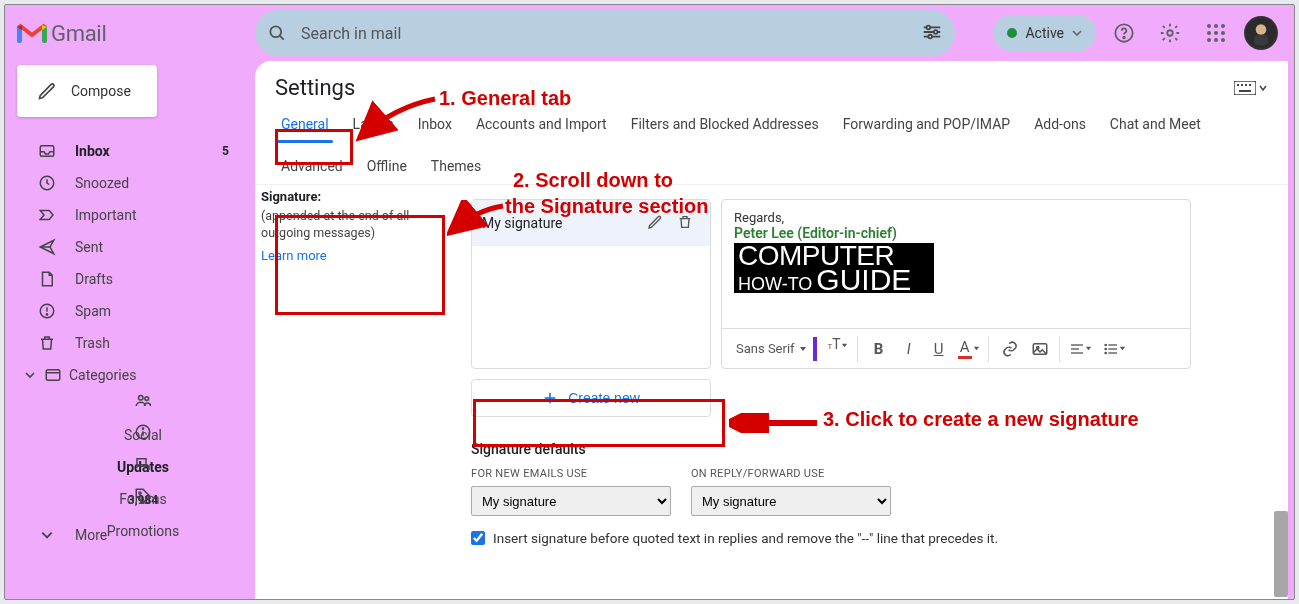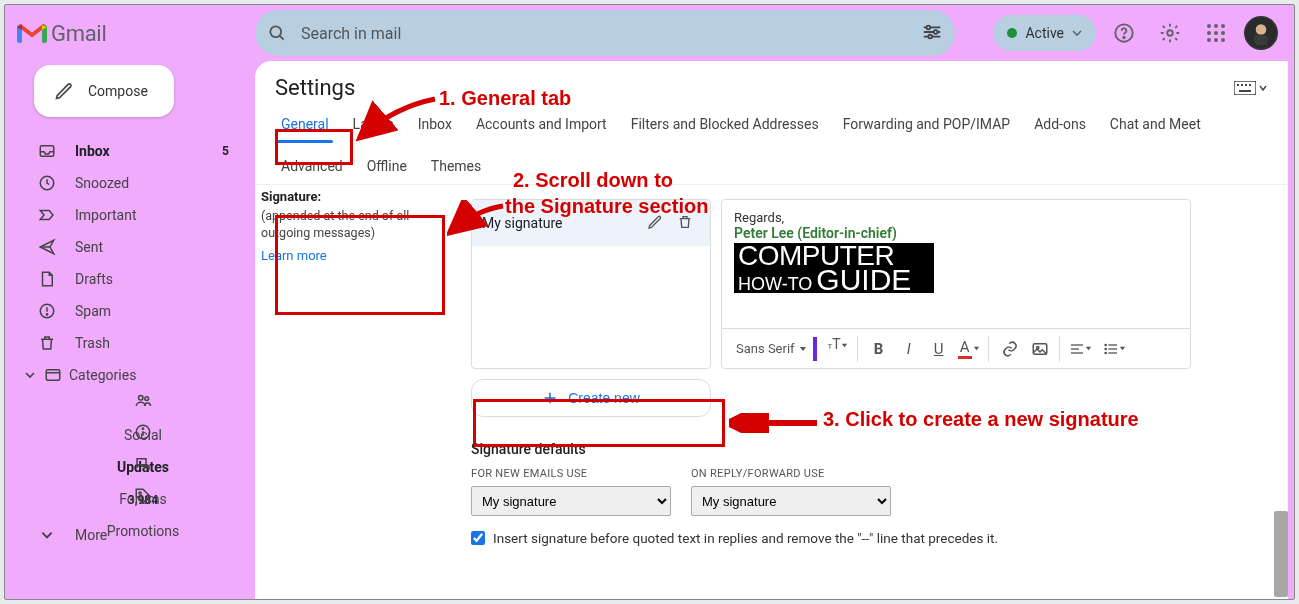--- a/index.html
+++ b/index.html
@@ -13,21 +13,21 @@
   .search-bar .plc { color: #555; font-size: 16px; margin-left: 14px; flex: 1; }
   .search-filter { margin-left: auto; }
   .hdr-right { margin-left: auto; display: flex; align-items: center; gap: 10px; padding-right: 8px; }
   .status-pill { background: #b8cfe2; border-radius: 20px; height: 36px; display: flex; align-items: center; padding: 0 14px; gap: 8px; font-size: 14px; color: #333; }
   .green-dot { width: 10px; height: 10px; border-radius: 50%; background: #1e8e3e; }
   .icon-btn { width: 36px; height: 36px; display: flex; align-items: center; justify-content: center; border-radius: 50%; color: #5f6368; }
   .avatar { width: 34px; height: 34px; border-radius: 50%; background: #333 center/cover; border: 2px solid transparent; overflow: hidden; }
   .avatar svg { width: 100%; height: 100%; }
   .body-row { display: flex; height: calc(100% - 56px); }
   .sidebar { width: 250px; padding: 4px 10px 0 12px; }
-  .compose { background: #fff; border-radius: 16px; height: 52px; width: 140px; display: flex; align-items: center; padding: 0 20px; gap: 14px; font-size: 14px; color: #333; box-shadow: 0 1px 3px rgba(0,0,0,.2); margin-bottom: 18px; margin-left: 17px; }
+  .compose { background: #fff; border-radius: 4px; height: 52px; width: 140px; display: flex; align-items: center; padding: 0 20px; gap: 14px; font-size: 14px; color: #333; box-shadow: 0 1px 3px rgba(0,0,0,.2); margin-bottom: 18px; }
   .nav-list { display: flex; flex-direction: column; }
   .nav-item { display: flex; align-items: center; height: 32px; padding: 0 16px 0 20px; border-radius: 16px; gap: 18px; font-size: 14px; color: #444; cursor: pointer; }
   .nav-item .lab { flex: 1; }
   .nav-item.strong .lab, .nav-item.strong .cnt { font-weight: 700; color: #202124; }
   .nav-item .cnt { font-size: 12px; color: #444; }
   .nav-sub { padding-left: 40px !important; flex-direction: column; }
   .cat-row { display: flex; align-items: center; height: 32px; padding: 0 16px 0 6px; gap: 6px; font-size: 14px; color: #444; }
   .cat-row .chev { width: 14px; }
   .ico { width: 20px; display: flex; justify-content: center; color: #444; }
 
@@ -55,21 +55,21 @@
   .byline { color: #2e7d32; font-weight: 600; font-size: 14px; }
   .logo-img { margin-top: 2px; background: #000; color: #fff; width: 200px; padding: 2px 4px 0; line-height: 0.82; }
   .logo-img .l1 { font-family: Impact, 'Arial Black', sans-serif; font-size: 28px; letter-spacing: -0.5px; }
   .logo-img .l2 { font-family: Impact, 'Arial Black', sans-serif; font-size: 18px; display: flex; align-items: baseline; gap: 4px;}
   .logo-img .l2 .g { font-size: 30px; }
   .ed-toolbar { border-top: 1px solid #dadce0; height: 40px; display: flex; align-items: center; padding: 0 8px; gap: 8px; color: #555; }
   .ff { font-size: 13px; display: flex; align-items: center; gap: 4px; padding: 0 6px; border-right: 4px solid #6d28d9; height: 24px; }
   .tbtn { width: 26px; height: 26px; display: flex; align-items: center; justify-content: center; font-size: 15px; }
   .tgroup { display: flex; align-items: center; border-right: 1px solid #dadce0; padding-right: 6px; gap: 4px; }
   .create-row { margin-left: 196px; margin-top: 10px; }
-  .create-btn { width: 240px; height: 38px; border: 1px solid #dadce0; border-radius: 12px; background: #fff; display: flex; align-items: center; justify-content: center; gap: 10px; color: #1a73e8; font-size: 14px; font-weight: 500; }
+  .create-btn { width: 240px; height: 38px; border: 1px solid #dadce0; border-radius: 4px; background: #fff; display: flex; align-items: center; justify-content: center; gap: 10px; color: #1a73e8; font-size: 14px; font-weight: 500; }
   .defaults { margin-left: 196px; margin-top: 24px; }
   .def-title { font-size: 14px; font-weight: 500; margin-bottom: 10px; }
   .def-row { display: flex; gap: 20px; }
   .def-col .cap { font-size: 11px; letter-spacing: 0.3px; color: #555; margin-bottom: 6px; }
   .sel { width: 200px; height: 30px; border: 1px solid #aaa; border-radius: 2px; font-size: 13px; padding: 0 6px; background: #efefef; }
   .chk-row { margin-top: 14px; display: flex; align-items: center; gap: 8px; font-size: 13.5px; color: #333; }
   .chk { width: 14px; height: 14px; accent-color: #1a73e8; }
 
   
   .anno { position: absolute; color: #d40000; font-weight: 700; font-size: 20px; font-family: Arial, sans-serif; pointer-events: none; }

